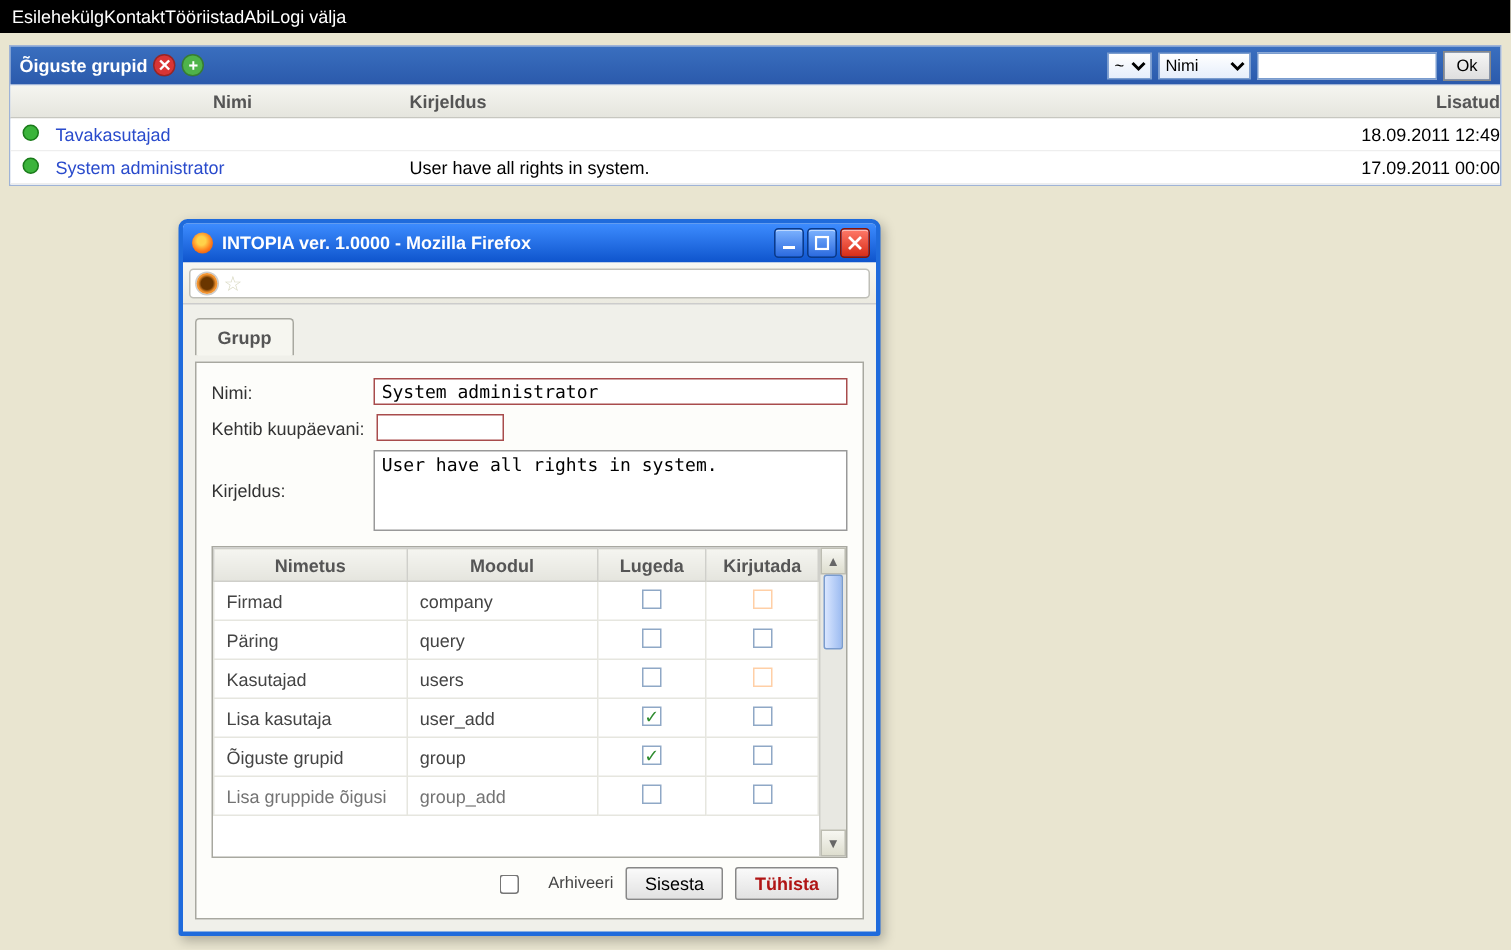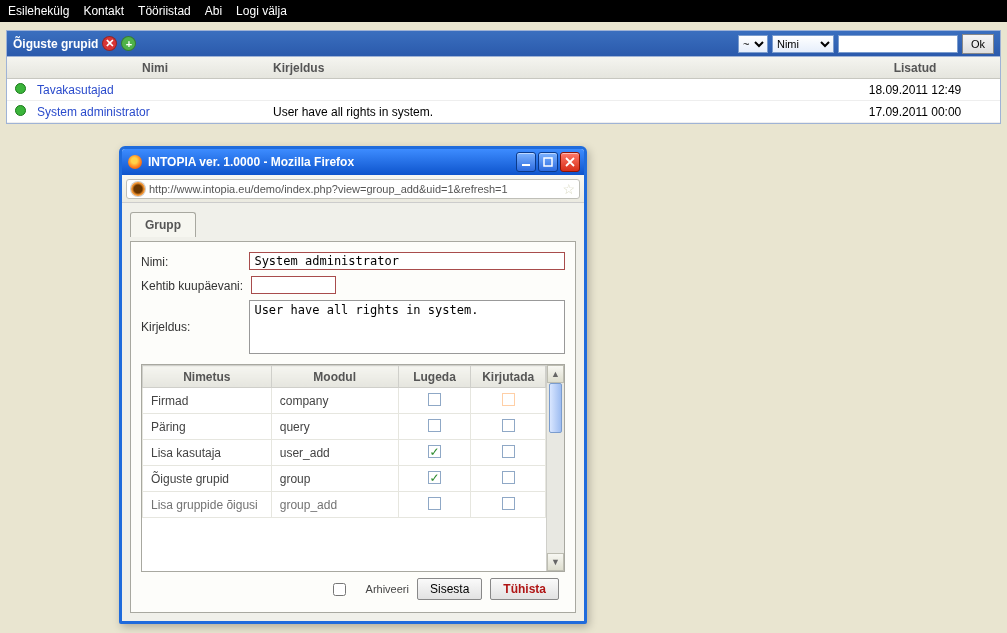--- a/index.html
+++ b/index.html
@@ -12,21 +12,20 @@
   overflow: hidden;
   position: relative;
 }
 .topmenu {
   background: #000;
   color: #fff;
   height: 22px;
   display: flex;
   align-items: center;
   padding: 0 8px;
-  gap: 14px;
   font-size: 12px;
 }
 .topmenu span { cursor: pointer; }
 .panel {
   border: 1px solid #9fb3d6;
   margin: 8px 6px 0 6px;
   background: #fff;
 }
 .panel-header {
   background: linear-gradient(#3a6fbf, #2b5aac);
@@ -83,21 +82,21 @@
   align-items: center;
   border-bottom: 1px solid #eee;
   background: #fff;
 }
 .col-status { width: 26px; text-align: center; }
 .col-name { width: 240px; padding-left: 4px; }
 .col-name.head { text-align: center; }
 .col-desc { flex: 1; }
 .col-desc.head { text-align: left; }
 .col-date1 { width: 200px; text-align: center; }
-.col-date2 { width: 170px; text-align: center; }
+.col-date2 { width: 170px; text-align: right; }
 .dot { width: 11px; height: 11px; background: #3bb43b; border-radius: 50%; display: inline-block; border: 1px solid #1a7a1a; }
 .linkish { color: #2a4bcc; cursor: pointer; }
 .page-bg-fill {
   position: absolute; left: 0; right: 0; top: 135px; bottom: 0; background: #e9e5d0;
 }
 
 .popup {
   position: absolute;
   left: 119px; top: 146px;
   width: 468px; height: 478px;
@@ -315,21 +314,20 @@
       <div class="winbtn close">
         <svg viewBox="0 0 10 10">
             <path d="M1 1 L9 9 M9 1 L1 9" stroke="#fff" stroke-width="1.8"></path>
           </svg>
       </div>
     </div>
   </div>
   <div class="addressbar">
     <div class="addr-field">
       <span class="favicon"></span>
-      <span class="addr-text">http://www.intopia.eu/demo/index.php?view=group_add&amp;uid=1&amp;refresh=1</span>
       <span class="star">☆</span>
     </div>
   </div>
   <div class="content">
     <div class="tabset">
       <span class="tab">Grupp</span>
     </div>
     <div class="tabpane">
       <div class="form-row">
         <div class="lbl">Nimi:</div>
@@ -362,20 +360,26 @@
                   <td class="cbcell"><span class="cb"></span></td>
                   <td class="cbcell"><span class="cb faint"></span></td>
                 </tr>
                 <tr>
                   <td>Päring</td>
                   <td>query</td>
                   <td class="cbcell"><span class="cb"></span></td>
                   <td class="cbcell"><span class="cb"></span></td>
                 </tr>
                 <tr>
+                  <td>Kasutajad</td>
+                  <td>users</td>
+                  <td class="cbcell"><span class="cb"></span></td>
+                  <td class="cbcell"><span class="cb faint"></span></td>
+                </tr>
+                <tr>
                   <td>Lisa kasutaja</td>
                   <td>user_add</td>
                   <td class="cbcell"><span class="cb checked"></span></td>
                   <td class="cbcell"><span class="cb"></span></td>
                 </tr>
                 <tr>
                   <td>Õiguste grupid</td>
                   <td>group</td>
                   <td class="cbcell"><span class="cb checked"></span></td>
                   <td class="cbcell"><span class="cb"></span></td>

